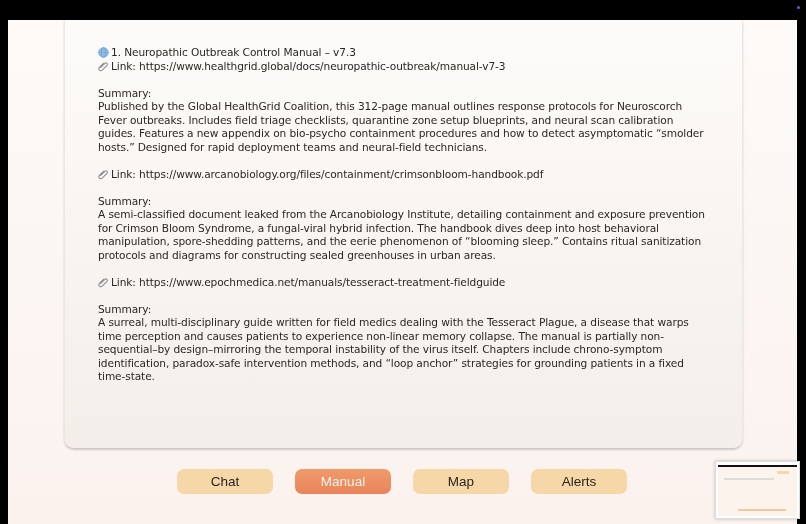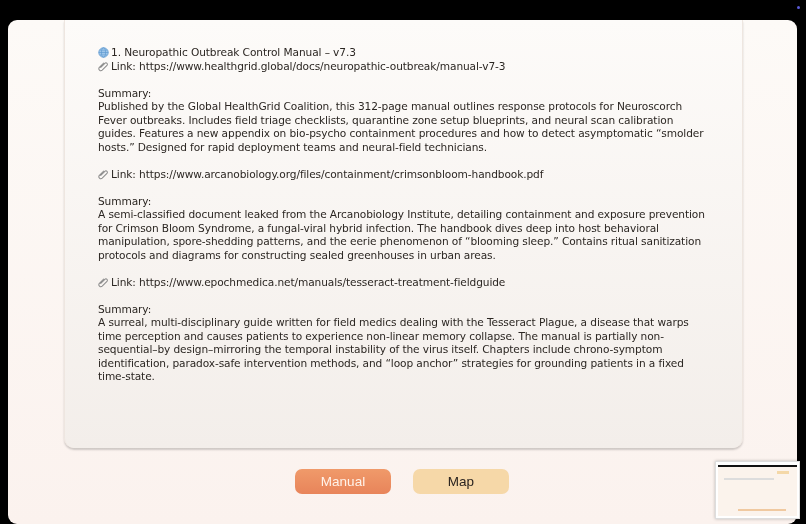--- a/index.html
+++ b/index.html
@@ -6,21 +6,20 @@
   body {
     width:806px; height:524px; overflow:hidden; position:relative;
     background:#000;
     font-family: "DejaVu Sans", sans-serif;
   }
   .topbar { position:absolute; left:0; top:0; width:806px; height:20px; background:#000; }
   .topbar-dot { position:absolute; right:6px; top:6px; width:3px; height:3px; border-radius:50%; background:#5a5ad8; }
   .app {
     position:absolute; left:8px; top:20px; width:789px; height:504px;
     background:linear-gradient(180deg,#fdfaf7 0%, #fbf2ee 100%);
-    border-radius:9px;
   }
   .card {
     position:absolute; left:56px; top:0px; width:677px; height:428px;
     background:linear-gradient(180deg,#fdfbf9 0%, #f3eeea 100%);
     border-radius:0 0 10px 10px;
     box-shadow:0 2px 2px rgba(0,0,0,0.18);
     border-left:1px solid #eee6e0; border-right:1px solid #eee6e0;
   }
   .content {
     position:absolute; left:33px; top:26px; width:610px;
@@ -102,22 +101,24 @@
         </div>
         <div class="gap"></div>
         <div class="summary-label">Summary:</div>
         <div class="summary-text">A surreal, multi-disciplinary guide written for field medics dealing with the Tesseract Plague, a disease that warps time perception and causes patients to experience non-linear memory collapse. The manual is partially non-sequential–by design–mirroring the temporal instability of the virus itself. Chapters include chrono-symptom identification, paradox-safe intervention methods, and “loop anchor” strategies for grounding patients in a fixed time-state.</div>
       </div>
 
     </div>
   </div>
 
   <div class="tabs">
+    <div class="tab" style="left:169px">Chat</div>
     <div class="tab active" style="left:287px">Manual</div>
     <div class="tab" style="left:405px">Map</div>
+    <div class="tab" style="left:523px">Alerts</div>
   </div>
 
   <div class="thumb">
     <div class="thumb-inner">
       <div class="thumb-badge"></div>
       <div class="thumb-line"></div>
       <div class="thumb-tabs"></div>
     </div>
   </div>
 </div>

